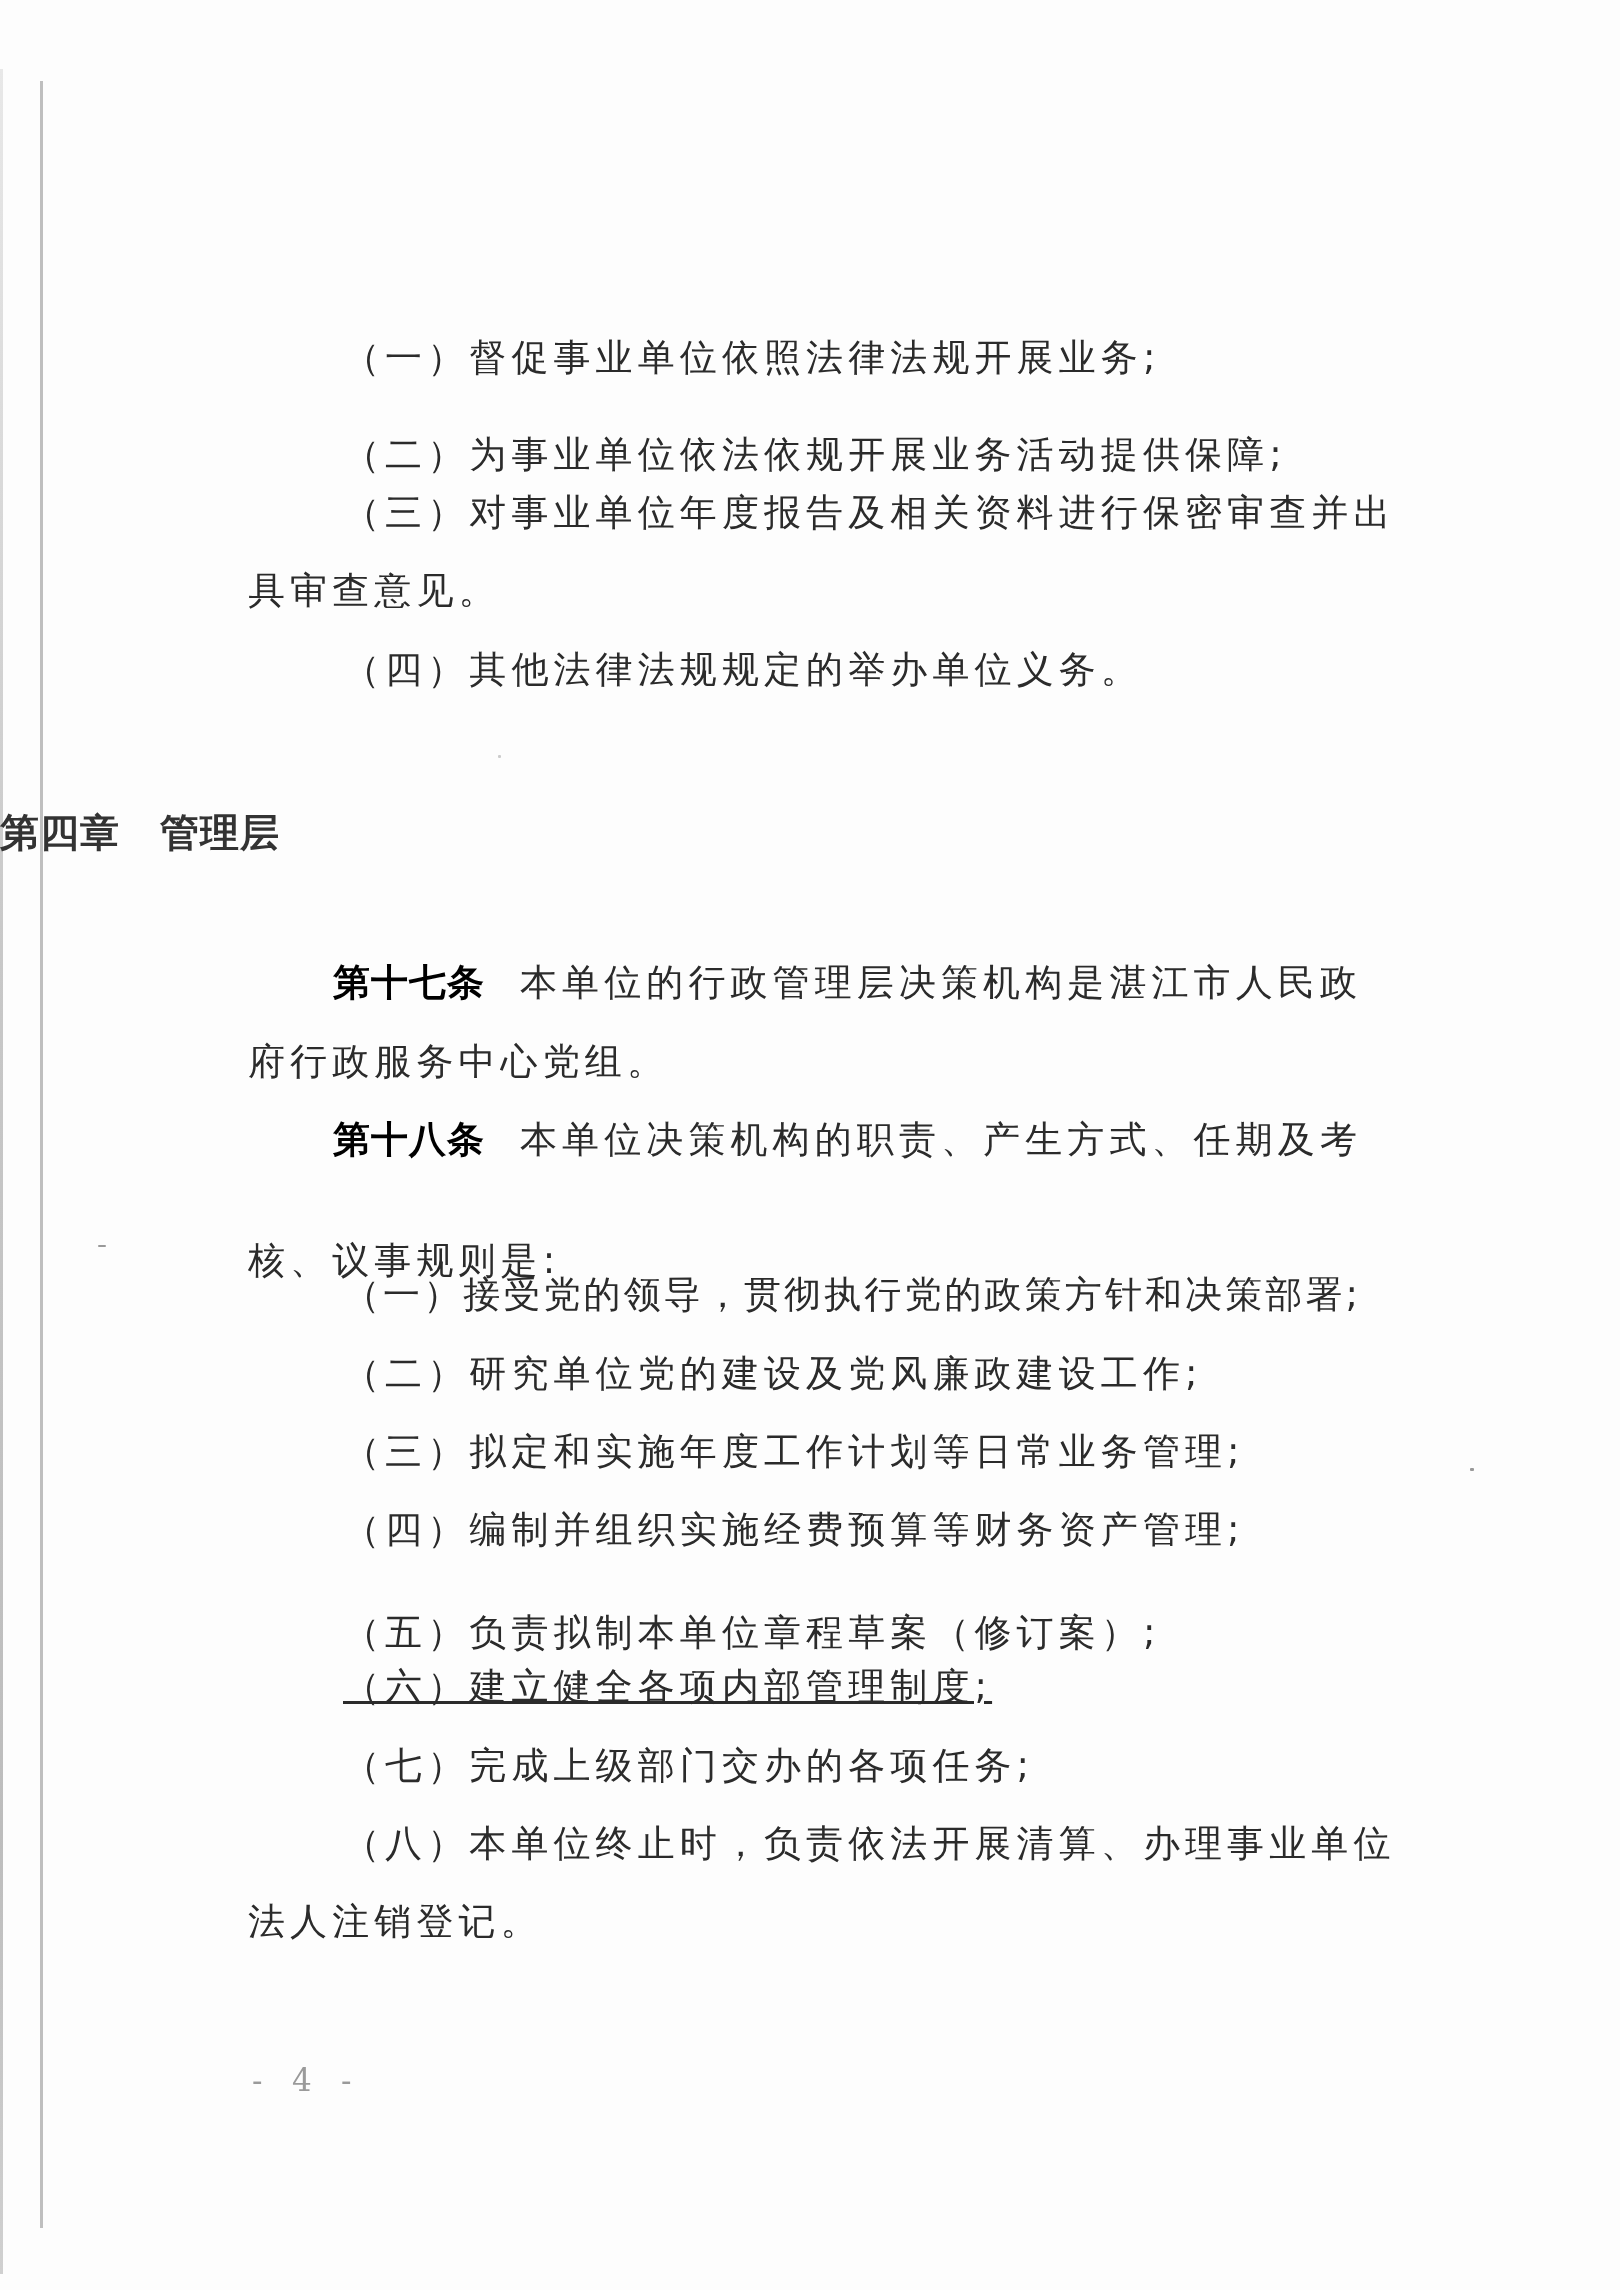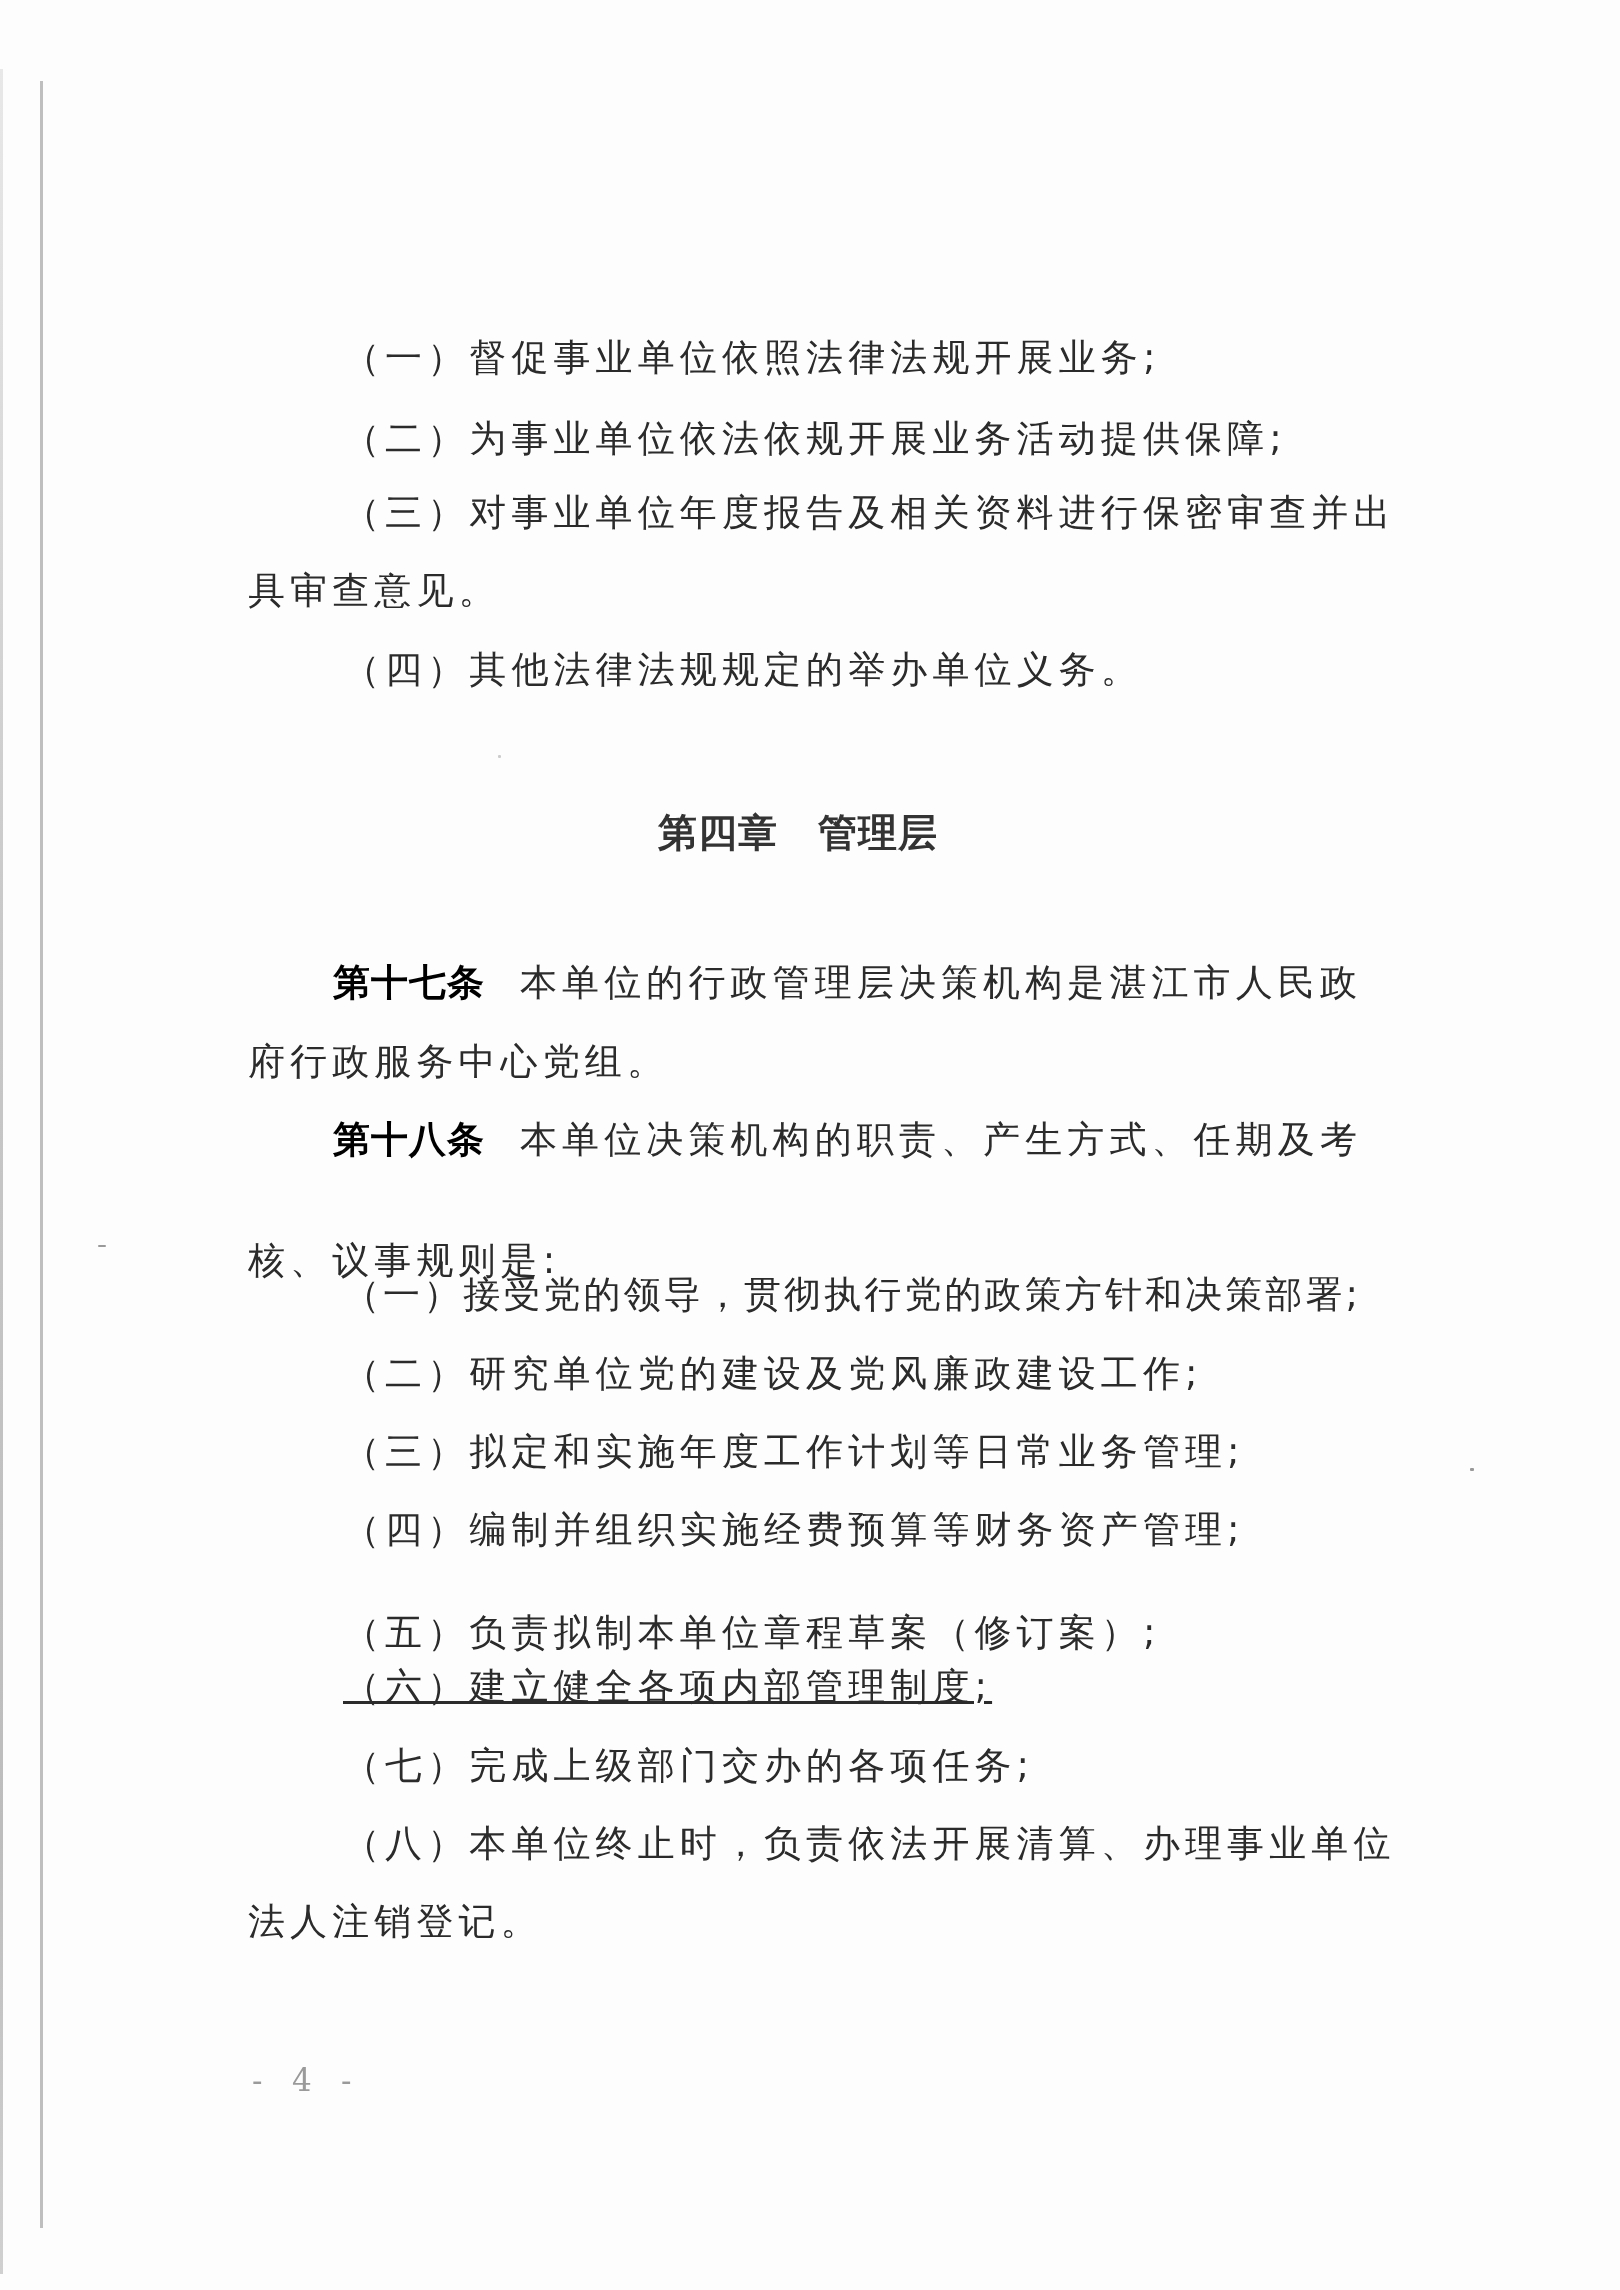--- a/index.html
+++ b/index.html
@@ -18,42 +18,42 @@
     background: #a9a9a9; opacity: 0.75;
   }
   .speck { position: absolute; background: #999; border-radius: 1px; }
   .line {
     position: absolute; font-size: 37px; line-height: 1; white-space: nowrap;
     letter-spacing: 5.1px;
   }
   .indent { left: 343px; }
   .cont { left: 248px; }
   .chapter {
-    position: absolute; left: 0; width: 1596px; top: 806px; text-align: center;
+    position: absolute; left: 0; width: 1596px; top: 806px; text-align: left;
     font-size: 39px; font-weight: bold; letter-spacing: 1px; color: #333;
   }
   .article-num { font-weight: bold; letter-spacing: 1px; color: #000000; }
   .gap { display: inline-block; width: 35px; }
   .pagenum {
     position: absolute; left: 252px; top: 2062px; font-family: "DejaVu Serif", serif;
     font-size: 31px; color: #9a9a9a; letter-spacing: 9.8px;
   }
 </style>
 </head>
 <body>
 
 <div class="scan-edge"></div>
 <div class="scan-line"></div>
 <div class="speck" style="left:98px;top:1245px;width:7.8px;height:2px;"></div>
 <div class="speck" style="left:1470px;top:1468px;width:3.9px;height:2.9px;"></div>
 <div class="speck" style="left:498px;top:755px;width:2.9px;height:2.9px;background:#ccc;"></div>
 
 <div>
   <div class="line indent" style="top:339px;">（一）督促事业单位依照法律法规开展业务;</div>
-  <div class="line indent" style="top:420px;text-align:right;">（二）为事业单位依法依规开展业务活动提供保障;</div>
+  <div class="line indent" style="top:436px;text-align:right;">（二）为事业单位依法依规开展业务活动提供保障;</div>
   <div class="line indent" style="top:494px;">（三）对事业单位年度报告及相关资料进行保密审查并出</div>
   <div class="line cont" style="top:572px;">具审查意见。</div>
   <div class="line indent" style="top:651px;">（四）其他法律法规规定的举办单位义务。</div>
 
   <div class="chapter">第四章　管理层</div>
 
   <div class="line" style="left:333px;top:964px;">
     <span class="article-num">第十七条</span><span class="gap"></span><span>本单位的行政管理层决策机构是湛江市人民政</span>
   </div>
   <div class="line cont" style="top:1043px;">府行政服务中心党组。</div>

